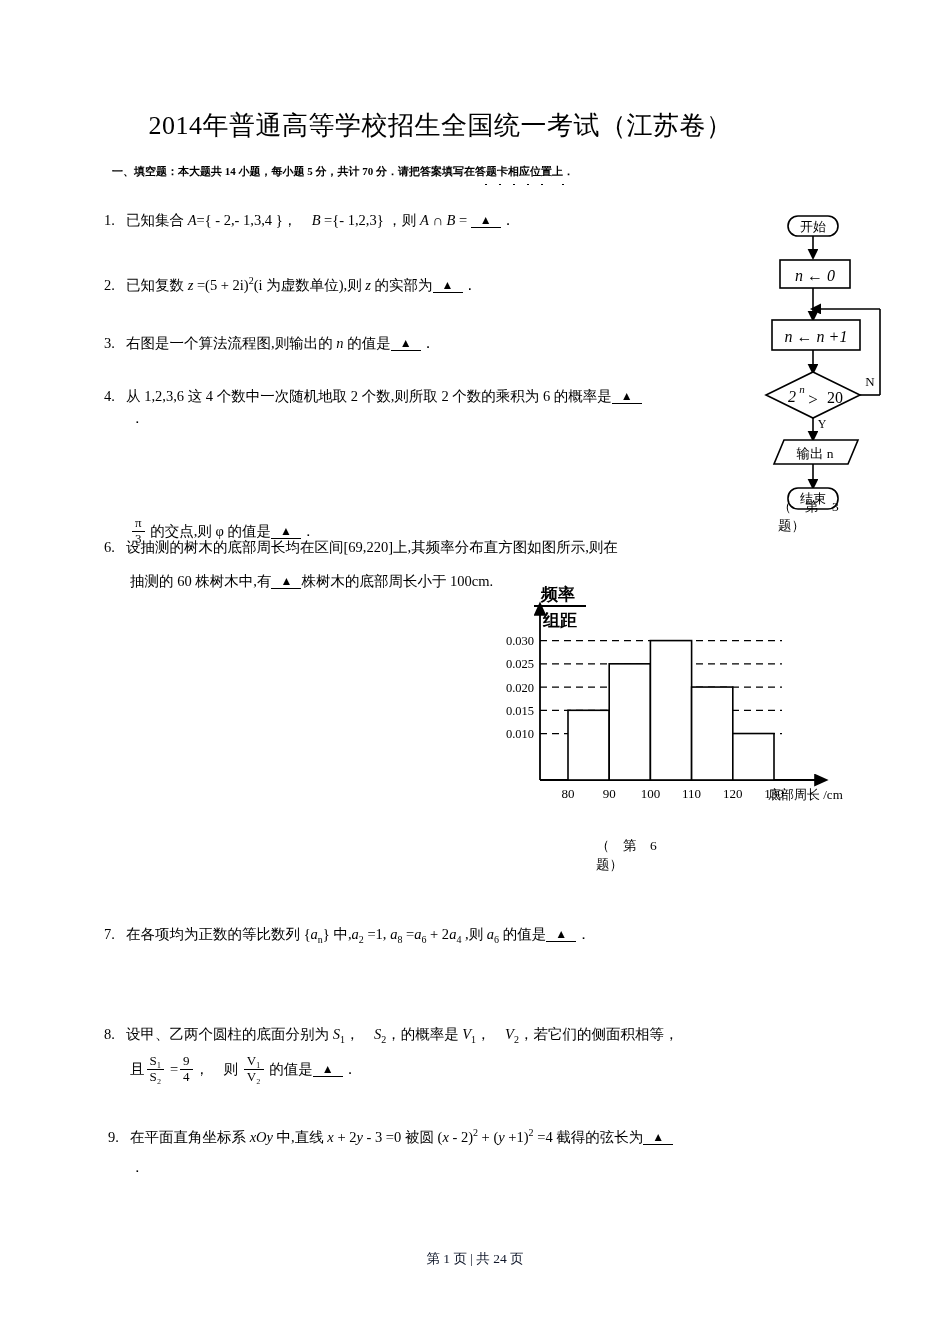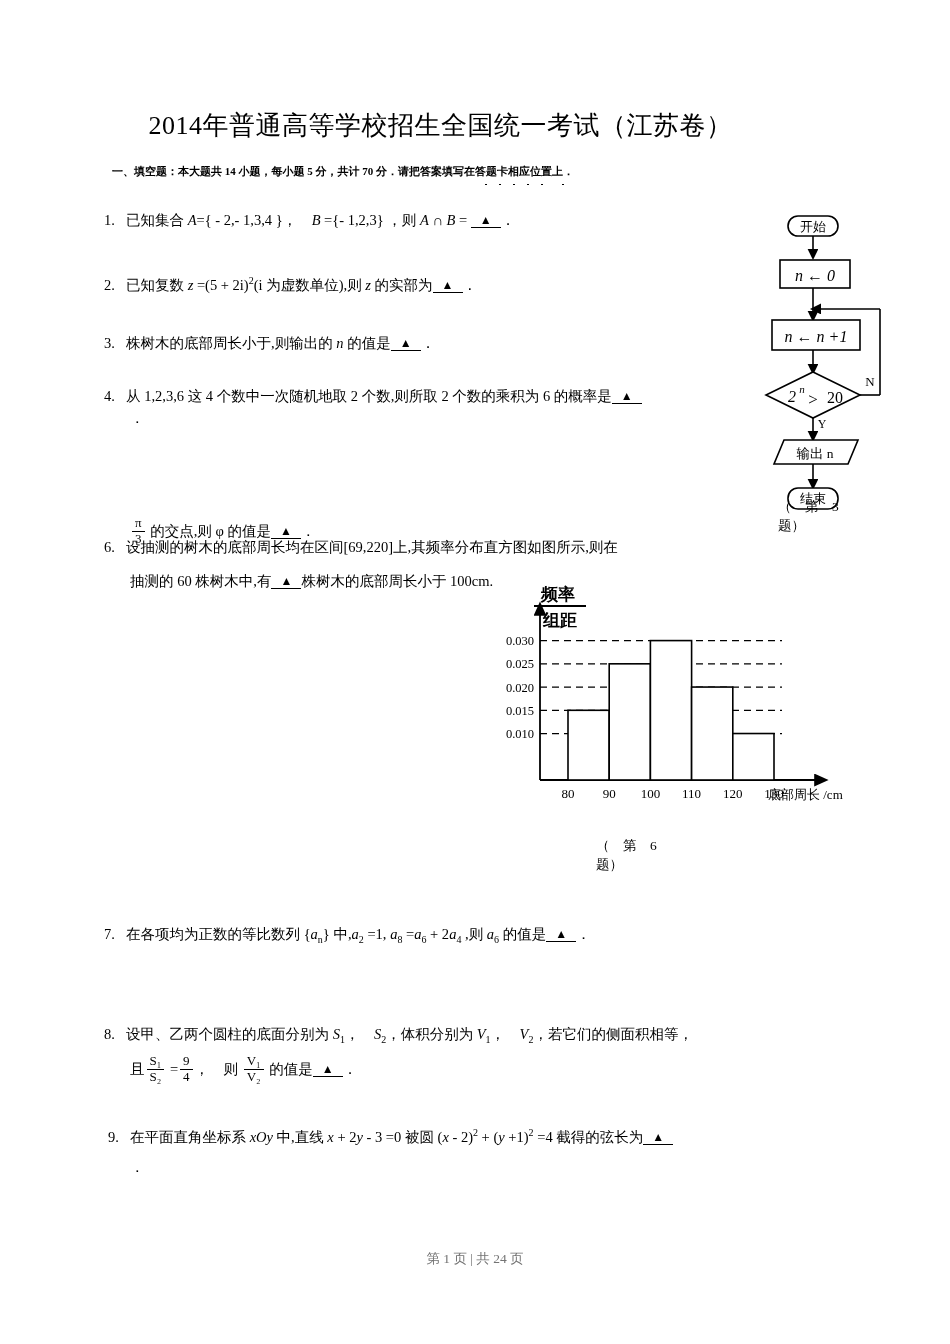--- a/index.html
+++ b/index.html
@@ -144,21 +144,21 @@
   }
 
   
   .footer {
     position: absolute;
     left: 0;
     top: 1250px;
     width: 950px;
     text-align: center;
     font-size: 13.5px;
-    color: #737373;
+    color: #0f172a;
   }
   .lone-dot {
     position: absolute;
     font-size: 14.5px;
   }
 </style>
 </head>
 <body>
 
 <div class="page">
@@ -171,21 +171,21 @@
 
   <div class="q" style="top:207px; left:104px; width:660px;">
     <span class="qnum">1.</span><span class="qbody"><span>已知集合 </span><i>A</i><span>={ - 2,- 1,3,4 }，　</span><i>B</i><span> ={- 1,2,3} ，则 </span><i>A</i><span> ∩ </span><i>B</i><span> = </span><span class="blank tri">▲</span><span>．</span></span>
   </div>
 
   <div class="q" style="top:268px; left:104px; width:660px;">
     <span class="qnum">2.</span><span class="qbody"><span>已知复数 </span><i>z</i><span> =(5 + 2i)</span><sup class="sp">2</sup><span>(i 为虚数单位),则 </span><i>z</i><span> 的实部为</span><span class="blank tri">▲</span><span>．</span></span>
   </div>
 
   <div class="q" style="top:330px; left:104px; width:640px;">
-    <span class="qnum">3.</span><span class="qbody"><span>株树木的底部周长小于,则输出的 </span><i>n</i><span> 的值是</span><span class="blank tri">▲</span><span>．</span></span>
+    <span class="qnum">3.</span><span class="qbody"><span>右图是一个算法流程图,则输出的 </span><i>n</i><span> 的值是</span><span class="blank tri">▲</span><span>．</span></span>
   </div>
 
   <div class="q" style="top:383px; left:104px; width:660px;">
     <span class="qnum">4.</span><span class="qbody"><span>从 1,2,3,6 这 4 个数中一次随机地取 2 个数,则所取 2 个数的乘积为 6 的概率是</span><span class="blank tri">▲</span></span>
   </div>
   <div class="lone-dot" style="top:409px; left:130px;">．</div>
 
   <div class="q" style="top:517px; left:130px; width:680px;">
     <span class="frac"><span class="num">π</span><span class="den">3</span></span><span> 的交点,则 φ 的值是</span><span class="blank tri">▲</span><span>．</span>
   </div>
@@ -195,21 +195,21 @@
   </div>
   <div class="q" style="top:568px; left:130px; width:680px;">
     <span>抽测的 60 株树木中,有</span><span class="blank tri">▲</span><span>株树木的底部周长小于 100cm.</span>
   </div>
 
   <div class="q" style="top:921px; left:104px; width:700px;">
     <span class="qnum">7.</span><span class="qbody"><span>在各项均为正数的等比数列 {</span><i>a</i><sub class="sb">n</sub><span>} 中,</span><i>a</i><sub class="sb">2</sub><span> =1, </span><i>a</i><sub class="sb">8</sub><span> =</span><i>a</i><sub class="sb">6</sub><span> + 2</span><i>a</i><sub class="sb">4</sub><span> ,则 </span><i>a</i><sub class="sb">6</sub><span> 的值是</span><span class="blank tri">▲</span><span>．</span></span>
   </div>
 
   <div class="q" style="top:1021px; left:104px; width:720px;">
-    <span class="qnum">8.</span><span class="qbody"><span>设甲、乙两个圆柱的底面分别为 </span><i>S</i><sub class="sb">1</sub><span>，　</span><i>S</i><sub class="sb">2</sub><span>，体积分别为 </span><i>V</i><sub class="sb">1</sub><span>，　</span><i>V</i><sub class="sb">2</sub><span>，若它们的侧面积相等，</span></span>
+    <span class="qnum">8.</span><span class="qbody"><span>设甲、乙两个圆柱的底面分别为 </span><i>S</i><sub class="sb">1</sub><span>，　</span><i>S</i><sub class="sb">2</sub><span>，的概率是 </span><i>V</i><sub class="sb">1</sub><span>，　</span><i>V</i><sub class="sb">2</sub><span>，若它们的侧面积相等，</span></span>
   </div>
   <div class="q" style="top:1055px; left:130px; width:720px;">
     <span>且</span><span class="frac"><span class="num">S₁</span><span class="den">S₂</span></span><span> =</span><span class="frac"><span class="num">9</span><span class="den">4</span></span><span>，　则 </span><span class="frac"><span class="num">V₁</span><span class="den">V₂</span></span><span> 的值是</span><span class="blank tri">▲</span><span>．</span>
   </div>
 
   <div class="q" style="top:1120px; left:108px; width:740px;">
     <span class="qnum">9.</span><span class="qbody"><span>在平面直角坐标系 </span><i>xOy</i><span> 中,直线 </span><i>x</i><span> + 2</span><i>y</i><span> - 3 =0 被圆 (</span><i>x</i><span> - 2)</span><sup class="sp">2</sup><span> + (</span><i>y</i><span> +1)</span><sup class="sp">2</sup><span> =4 截得的弦长为</span><span class="blank tri">▲</span></span>
   </div>
   <div class="lone-dot" style="top:1158px; left:130px;">．</div>
 

